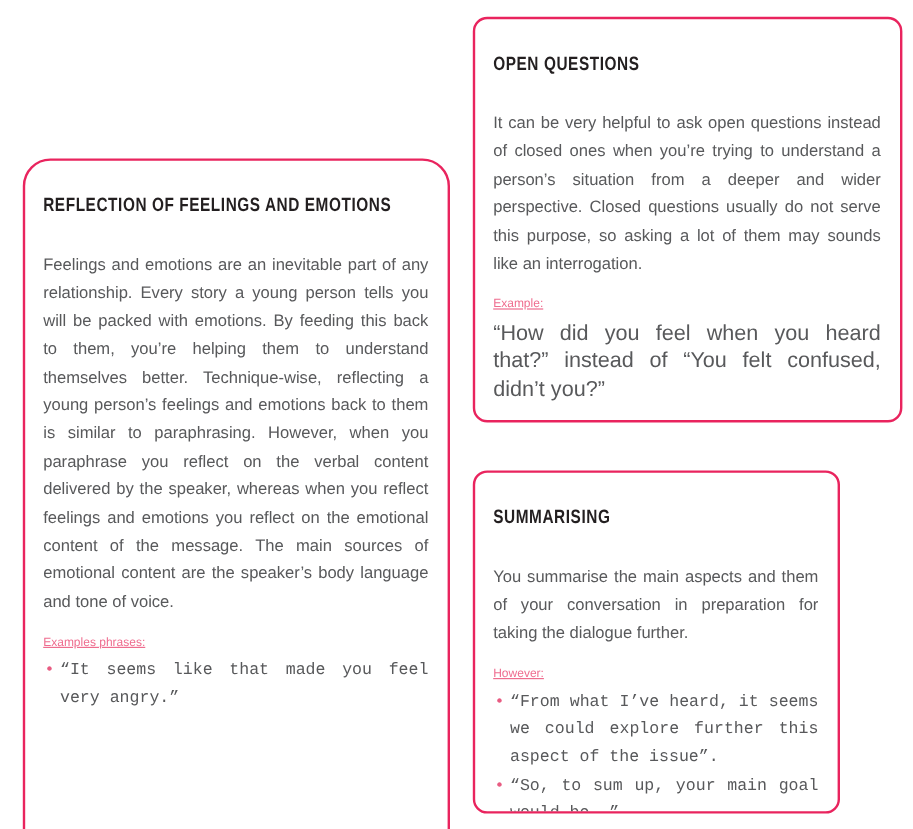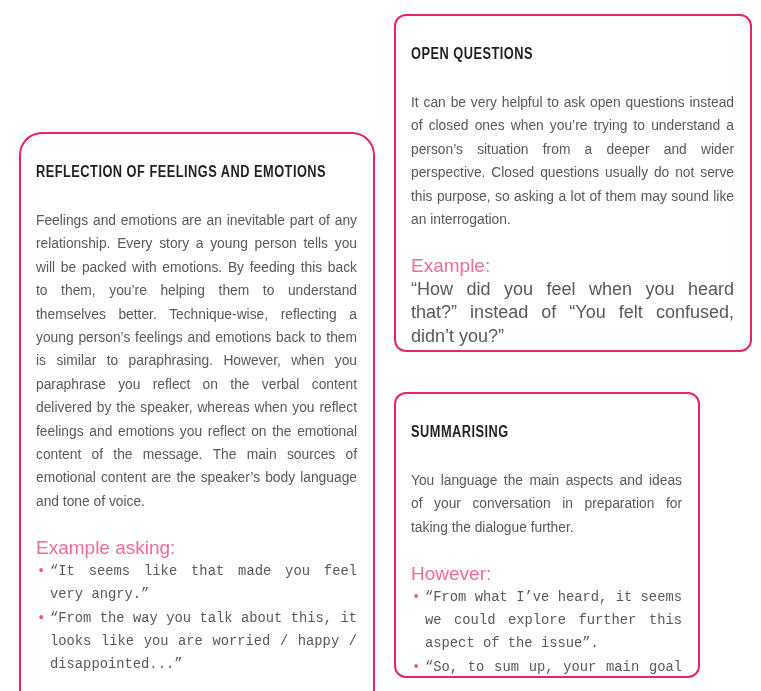--- a/index.html
+++ b/index.html
@@ -49,23 +49,24 @@
 
   p.body-text {
     color: var(--body-gray);
     font-size: 13.8px;
     line-height: 23.4px;
     text-align: justify;
   }
 
   p.example-label {
     color: var(--accent-pink);
-    font-size: 19px;
+    font-size: 10px;
     line-height: 23.4px;
-    margin-top: 23px;
+    margin-top: 11px;
+    text-decoration: underline;
   }
 
   p.example-text {
     color: var(--body-gray);
     font-size: 18px;
     line-height: 23.4px;
     text-align: justify;
   }
 
   ul.example-list { list-style: none; }
@@ -89,44 +90,43 @@
 </head>
 <body>
 
 <div class="page">
 
   <section class="card card-reflection">
     <h2 class="card-title">
       <span class="condensed">REFLECTION OF FEELINGS AND EMOTIONS</span>
     </h2>
     <p class="body-text">Feelings and emotions are an inevitable part of any relationship. Every story a young person tells you will be packed with emotions. By feeding this back to them, you’re helping them to understand themselves better. Technique-wise, reflecting a young person’s feelings and emotions back to them is similar to paraphrasing. However, when you paraphrase you reflect on the verbal content delivered by the speaker, whereas when you reflect feelings and emotions you reflect on the emotional content of the message. The main sources of emotional content are the speaker’s body language and tone of voice.</p>
-    <p class="example-label">Example asking:</p>
+    <p class="example-label">Examples phrases:</p>
     <ul class="example-list">
 
         <li><span>“It seems like that made you feel very angry.”</span></li>
 
 
-        <li><span>“From the way you talk about this, it looks like you are worried / happy / disappointed...”</span></li>
       </ul>
   </section>
 
   <section class="card card-open-questions">
     <h2 class="card-title">
       <span class="condensed">OPEN QUESTIONS</span>
     </h2>
-    <p class="body-text">It can be very helpful to ask open questions instead of closed ones when you’re trying to understand a person’s situation from a deeper and wider perspective. Closed questions usually do not serve this purpose, so asking a lot of them may sound like an interrogation.</p>
+    <p class="body-text">It can be very helpful to ask open questions instead of closed ones when you’re trying to understand a person’s situation from a deeper and wider perspective. Closed questions usually do not serve this purpose, so asking a lot of them may sounds like an interrogation.</p>
     <p class="example-label">Example:</p>
     <p class="example-text">“How did you feel when you heard that?” instead of “You felt confused, didn’t you?”</p>
   </section>
 
   <section class="card card-summarising">
     <h2 class="card-title">
       <span class="condensed">SUMMARISING</span>
     </h2>
-    <p class="body-text">You language the main aspects and ideas of your conversation in preparation for taking the dialogue further.</p>
+    <p class="body-text">You summarise the main aspects and them of your conversation in preparation for taking the dialogue further.</p>
     <p class="example-label">However:</p>
     <ul class="example-list">
 
         <li><span>“From what I’ve heard, it seems we could explore further this aspect of the issue”.</span></li>
 
         <li><span>“So, to sum up, your main goal would be….”</span></li>
       </ul>
   </section>
 
 </div>

